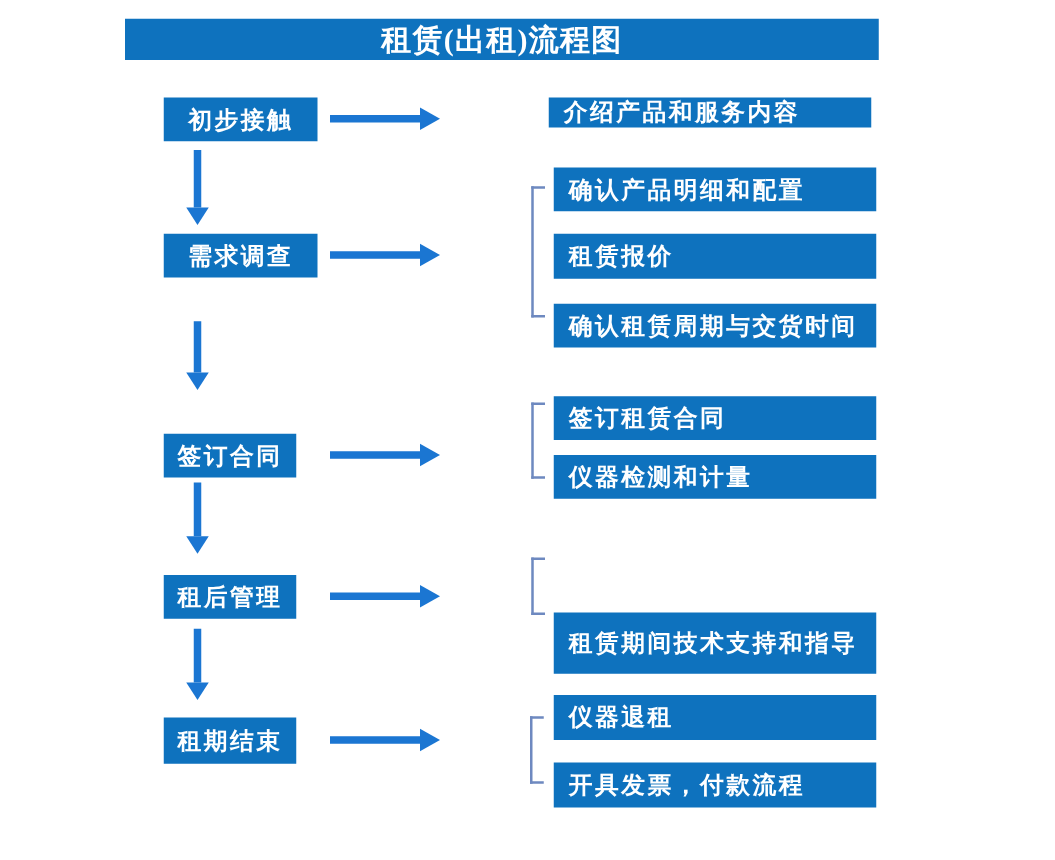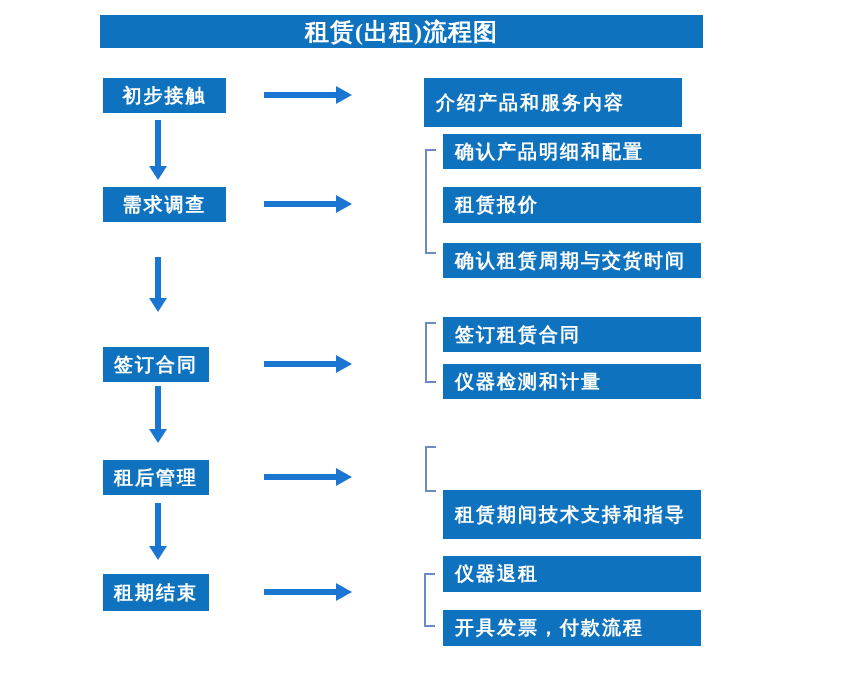--- a/index.html
+++ b/index.html
@@ -21,21 +21,21 @@
     position:absolute;left:100px;top:15px;width:603px;height:33px;
     background:var(--box-blue);color:var(--text-white);
     font-weight:bold;font-size:24px;letter-spacing:1px;
     display:flex;align-items:center;justify-content:center;
   }
   .box{
     position:absolute;background:var(--box-blue);color:var(--text-white);
     font-weight:bold;font-size:19px;letter-spacing:2px;
     display:flex;align-items:center;box-sizing:border-box;
   }
-  .step{justify-content:center;}
+  .step{justify-content:center;margin-left:28px;}
   .output{padding-left:12px;}
   .h-arrow{position:absolute;display:flex;align-items:center;height:18px;}
   .h-arrow .stem{width:72px;height:6px;background:var(--arrow-blue);}
   .h-arrow .head{
     width:0;height:0;
     border-top:9px solid transparent;border-bottom:9px solid transparent;
     border-left:16px solid var(--arrow-blue);
   }
   .v-arrow{position:absolute;display:flex;flex-direction:column;align-items:center;width:18px;}
   .v-arrow .stem{width:6px;flex:1;background:var(--arrow-blue);}
@@ -57,21 +57,21 @@
 <div class="canvas">
 
   <div class="title-bar">租赁(出租)流程图</div>
 
   <div class="box step" style="left:103px;top:78px;width:123px;height:35px;">初步接触</div>
   <div class="box step" style="left:103px;top:187px;width:123px;height:35px;">需求调查</div>
   <div class="box step" style="left:103px;top:347px;width:106px;height:35px;">签订合同</div>
   <div class="box step" style="left:103px;top:460px;width:106px;height:35px;">租后管理</div>
   <div class="box step" style="left:103px;top:574px;width:106px;height:37px;">租期结束</div>
 
-  <div class="box output" style="left:424px;top:78px;width:258px;height:49px;">介绍产品和服务内容</div>
+  <div class="box output" style="left:439px;top:78px;width:258px;height:24px;">介绍产品和服务内容</div>
 
   <div class="box output" style="left:443px;top:134px;width:258px;height:35px;">确认产品明细和配置</div>
   <div class="box output" style="left:443px;top:187px;width:258px;height:36px;">租赁报价</div>
   <div class="box output" style="left:443px;top:317px;width:258px;height:35px;">签订租赁合同</div>
 
   <div class="box output" style="left:443px;top:243px;width:258px;height:35px;">确认租赁周期与交货时间</div>
   <div class="box output" style="left:443px;top:364px;width:258px;height:35px;">仪器检测和计量</div>
 
   <div class="box output" style="left:443px;top:490px;width:258px;height:49px;">租赁期间技术支持和指导</div>
 

